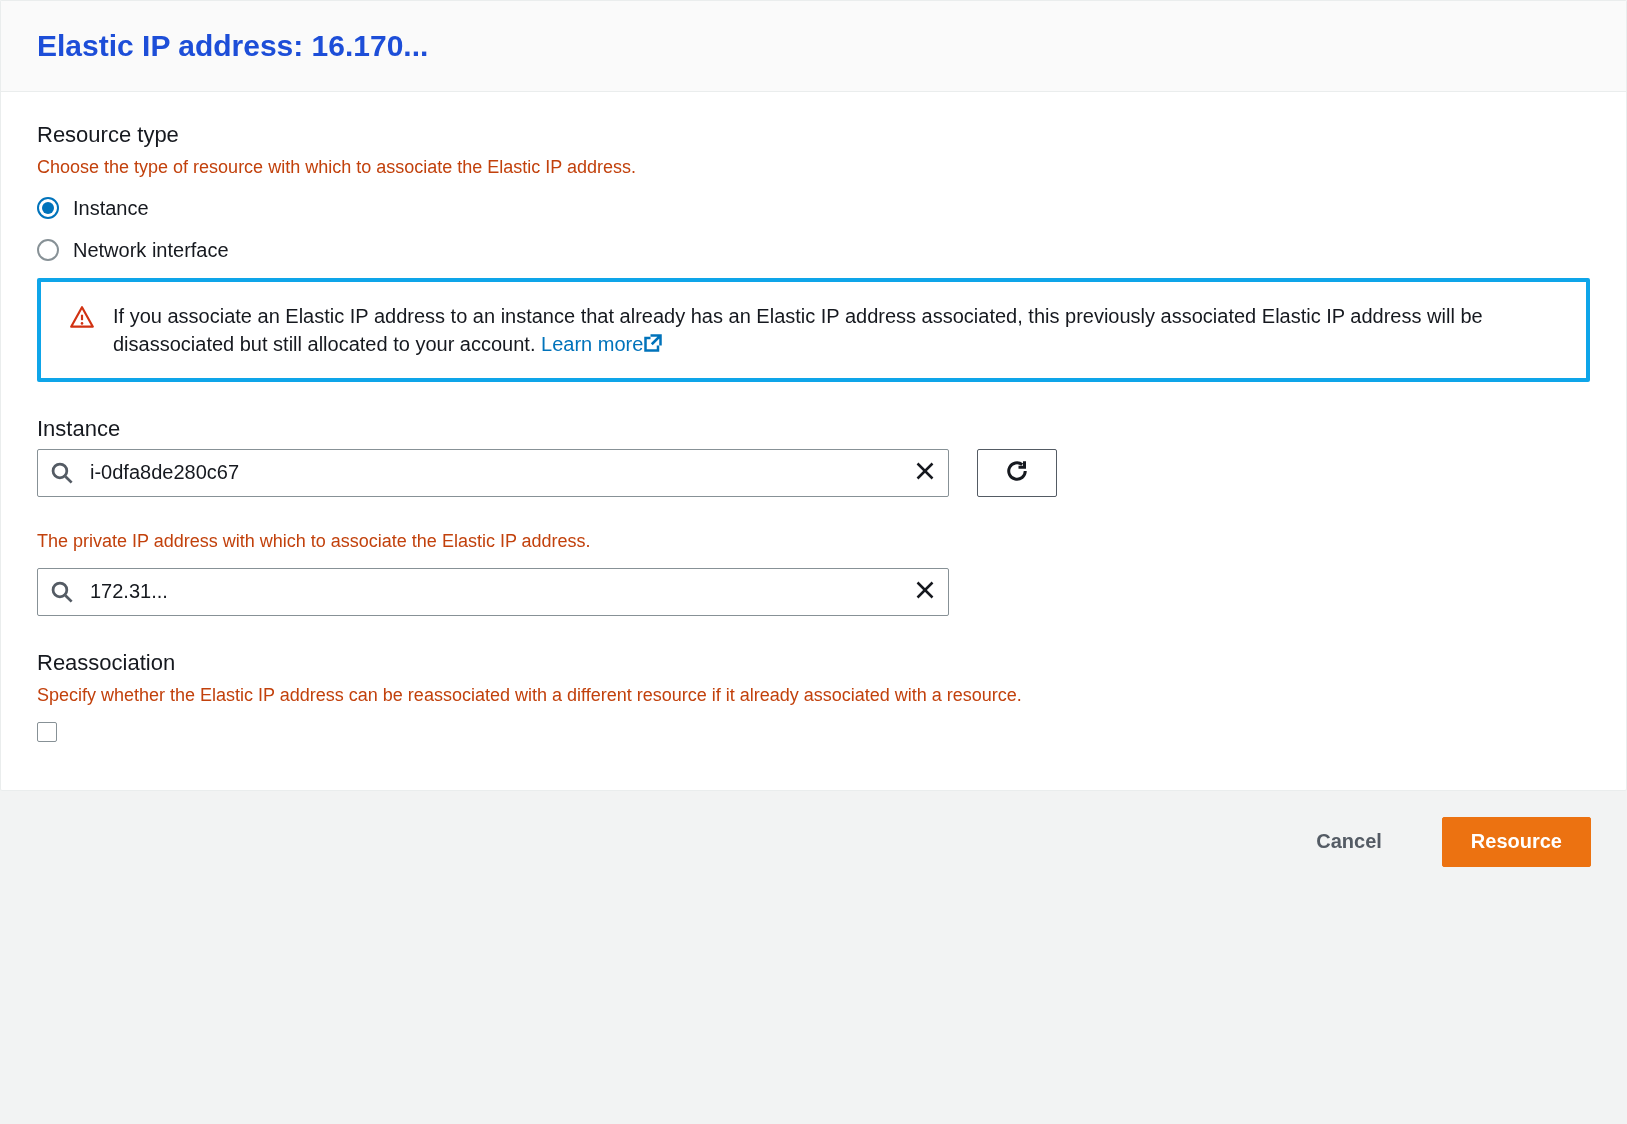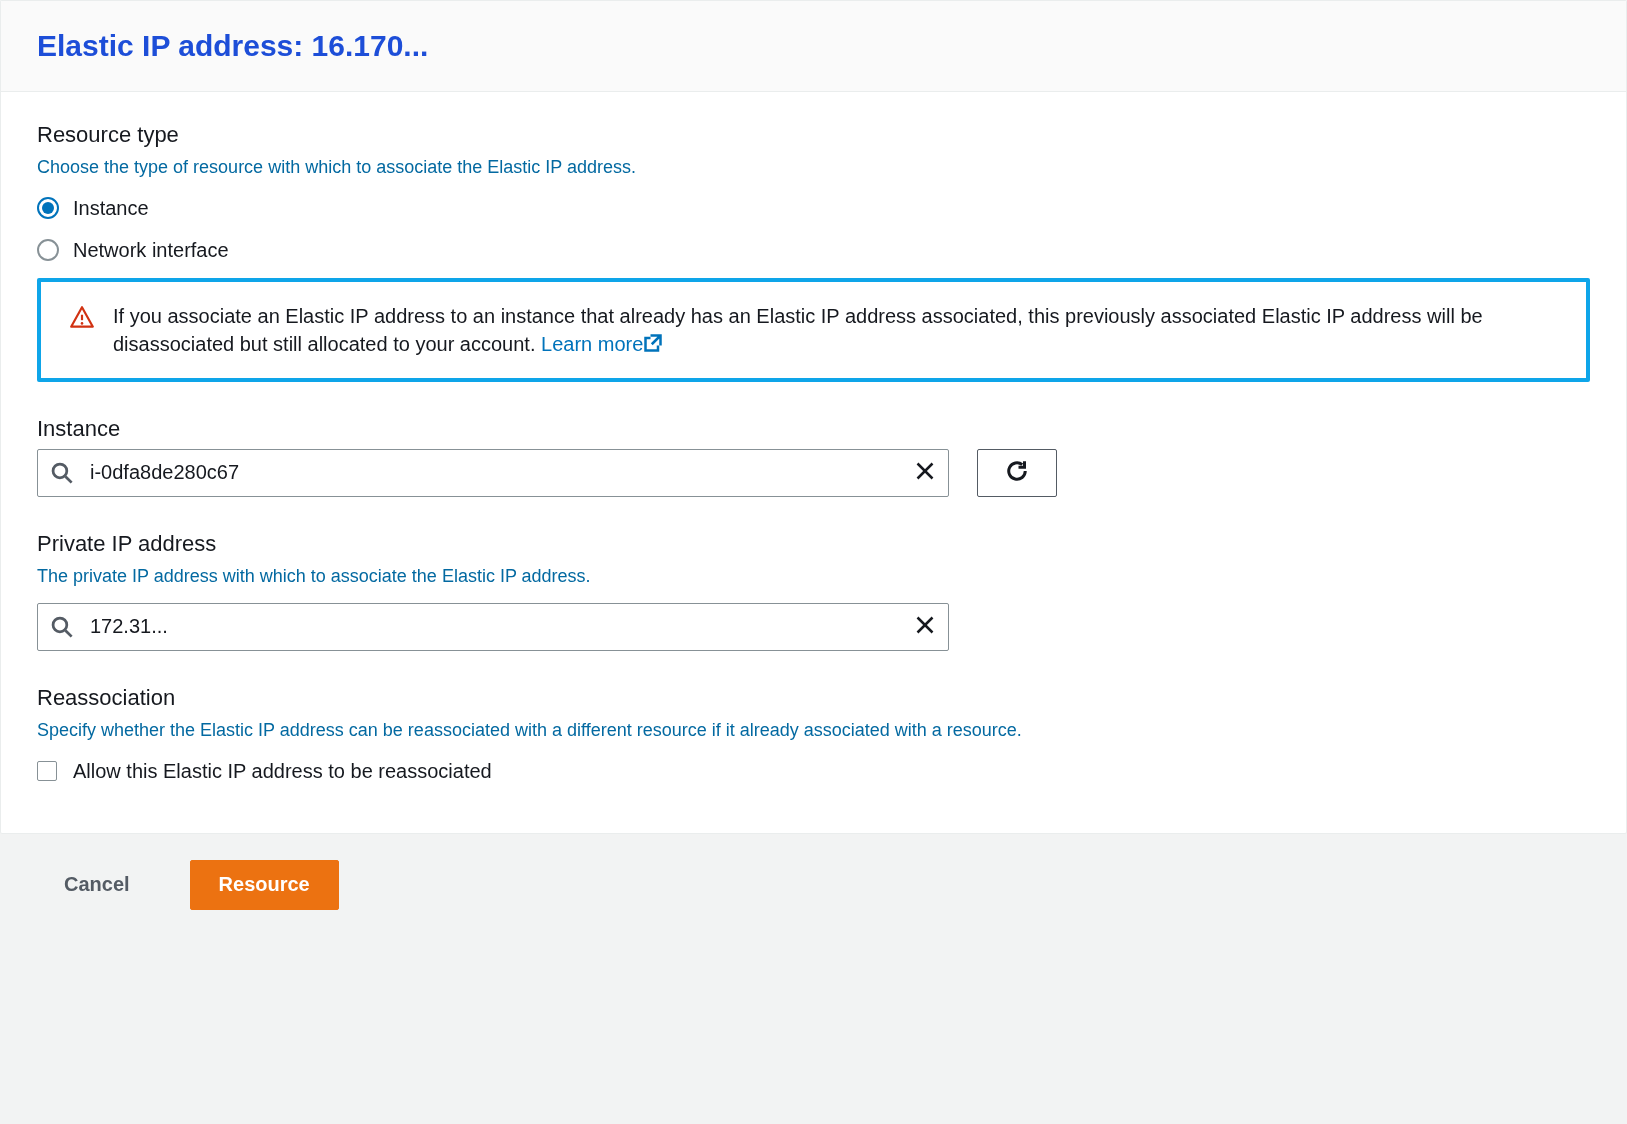--- a/index.html
+++ b/index.html
@@ -32,21 +32,21 @@
   .section { margin-bottom: 32px; }
   .section:last-child { margin-bottom: 8px; }
   .section-title {
     font-size: 22px;
     font-weight: 400;
     color: #16191f;
     margin-bottom: 4px;
   }
   .section-desc {
     font-size: 18px;
-    color: #0369a1;
+    color: #c2410c;
     margin-bottom: 14px;
   }
   .radio-group { margin-top: 14px; }
   .radio-item {
     display: flex;
     align-items: center;
     margin-bottom: 14px;
     cursor: pointer;
   }
   .radio-visual {
@@ -162,21 +162,21 @@
     border-radius: 2px;
     margin-right: 16px;
     flex-shrink: 0;
   }
   .checkbox-label {
     font-size: 20px;
     color: #16191f;
   }
   .footer {
     display: flex;
-    justify-content: flex-start;
+    justify-content: flex-end;
     align-items: center;
     gap: 32px;
     padding: 26px 36px;
     background: #f2f3f3;
   }
   .btn {
     height: 50px;
     padding: 0 28px;
     font-size: 20px;
     font-weight: 700;
@@ -266,21 +266,20 @@
             <svg viewBox="0 0 16 16" width="24" height="24">
                 <path d="M13.5 8a5.5 5.5 0 1 1-2-4.24" fill="none" stroke="#16191f" stroke-width="2"></path>
                 <path d="M13 1.5 V5.5 H9" fill="none" stroke="#16191f" stroke-width="2"></path>
               </svg>
           </span>
         </button>
       </div>
     </div>
 
     <div class="section">
-      <div class="section-title">Private IP address</div>
       <div class="section-desc">The private IP address with which to associate the Elastic IP address.</div>
       <div class="input-row">
         <div class="input-wrap">
           <span class="input-search-icon">
             <svg viewBox="0 0 16 16" width="22" height="22">
                 <circle cx="6.5" cy="6.5" r="5" fill="none" stroke="#545b64" stroke-width="2"></circle>
                 <line x1="10.5" y1="10.5" x2="15" y2="15" stroke="#545b64" stroke-width="2"></line>
               </svg>
           </span>
           <input type="text" class="search-input" value="172.31..." style="">
@@ -294,21 +293,20 @@
           </button>
         </div>
       </div>
     </div>
 
     <div class="section">
       <div class="section-title">Reassociation</div>
       <div class="section-desc">Specify whether the Elastic IP address can be reassociated with a different resource if it already associated with a resource.</div>
       <div class="checkbox-item">
         <span class="checkbox-visual"></span>
-        <span class="checkbox-label">Allow this Elastic IP address to be reassociated</span>
       </div>
     </div>
 
   </div>
 </div>
 
 <div class="footer">
   <button class="btn btn-link">Cancel</button>
   <button class="btn btn-primary">Resource</button>
 </div>

